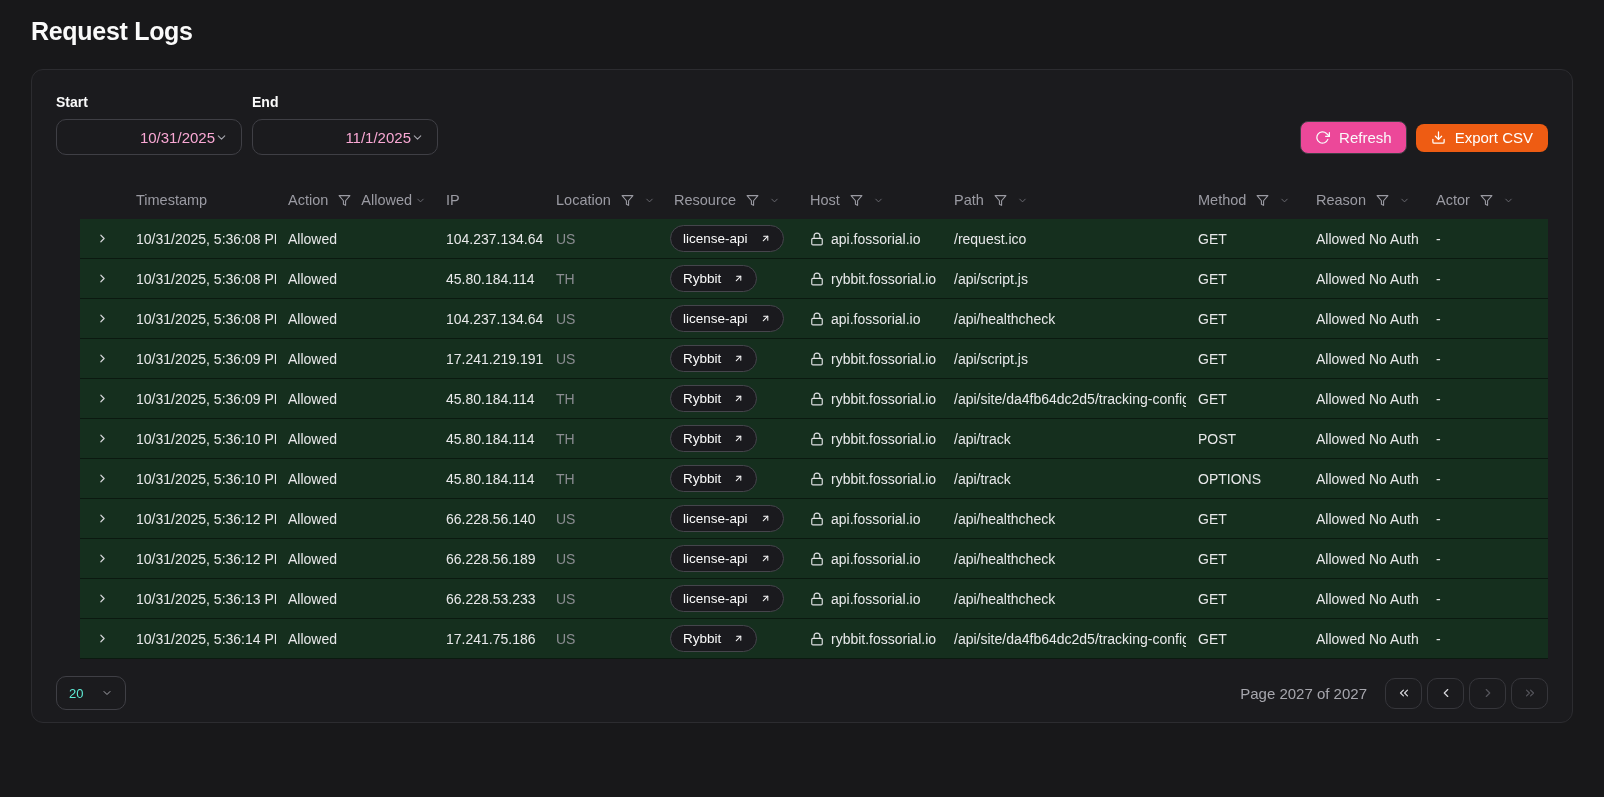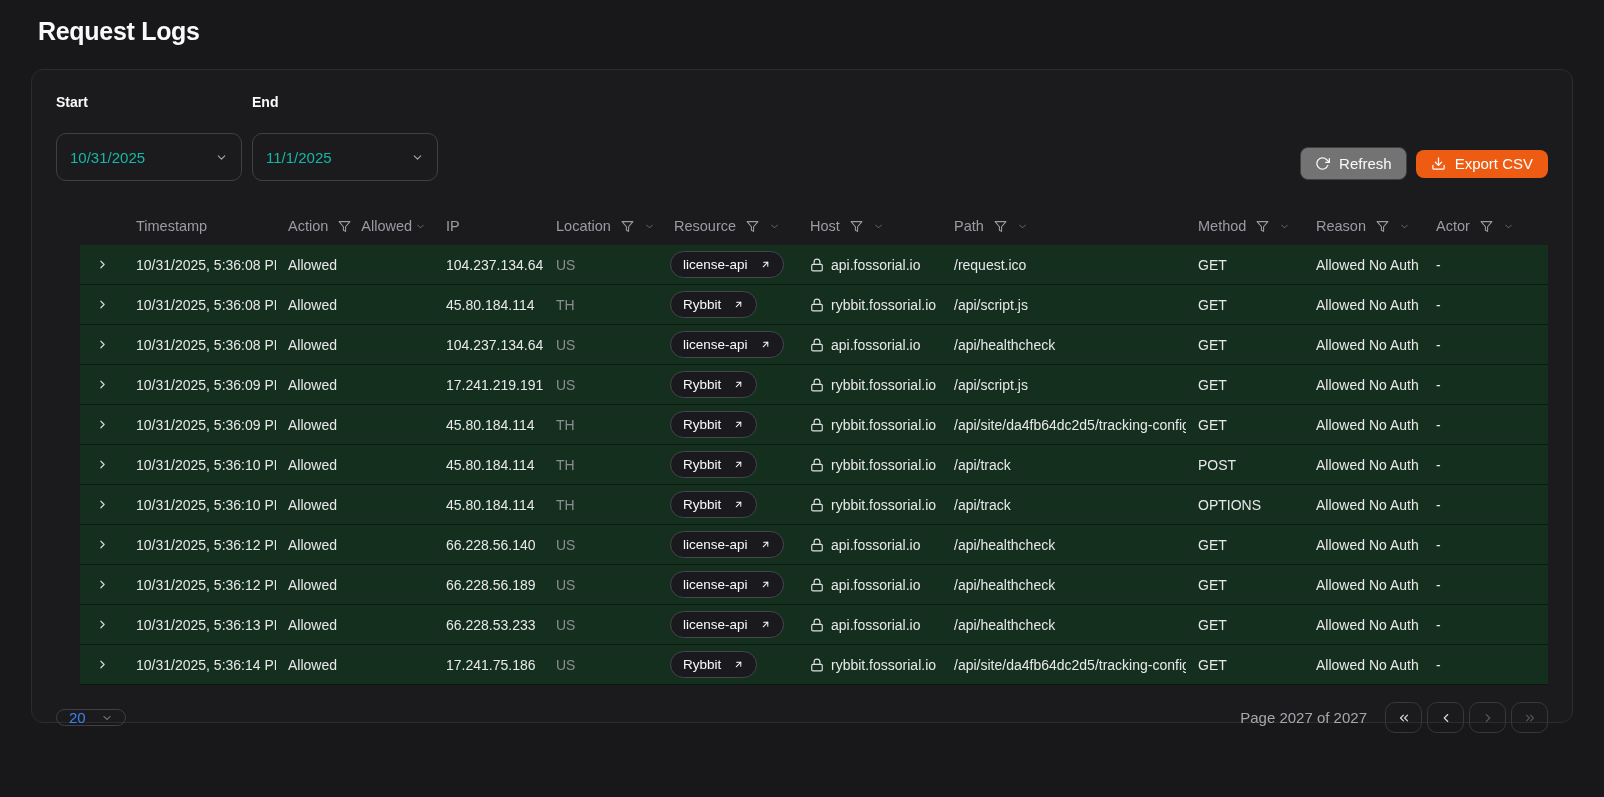--- a/index.html
+++ b/index.html
@@ -3,54 +3,54 @@
 <meta charset="utf-8">
 <style>
   * { margin:0; padding:0; box-sizing:border-box; }
   html,body { width:1604px; height:797px; }
   body {
     background:#18181a;
     color:#ececee;
     font-family:"Liberation Sans","DejaVu Sans",sans-serif;
     overflow:hidden;
   }
-  .page-header { padding:17px 31px 0 31px;margin-left:7px; }
+  .page-header { padding:17px 31px 0 31px; }
   .page-title { font-size:25px; font-weight:700; letter-spacing:-0.3px; color:#fafafa; }
   .page-subtitle { font-size:16px; color:#9b9ba3; margin-top:9px; }
 
   .panel {
     margin:23px 31px 0 31px;
     width:1542px; height:654px;
     background:#1b1b1e;
     border:1px solid #2c2c30;
     border-radius:12px;
     padding:24px;
   }
 
   
   .filter-row { display:flex; justify-content:space-between; align-items:flex-end; }
   .filter-groups { display:flex; gap:10px; }
   .filter-group { display:flex; flex-direction:column; }
-  .filter-label { font-size:14px; font-weight:600; color:#fafafa; margin-bottom:23px; }
+  .filter-label { font-size:14px; font-weight:600; color:#fafafa; margin-bottom:9px; }
   .select {
-    width:186px; height:48px;
+    width:186px; height:36px;
     border:1px solid #3f3f45; border-radius:10px;
-    display:flex; align-items:center; justify-content:space-between;
-    padding:0 13px; font-size:15px; color:#14b8a6;
+    display:flex; align-items:center; justify-content:flex-end;
+    padding:0 13px; font-size:15px; color:#f9a8d4;
     background:transparent; cursor:pointer;
   }
   .toolbar { display:flex; gap:9px; align-items:center; margin-bottom:1px; }
   .btn {
     display:inline-flex; align-items:center; gap:9px;
     border-radius:8px; font-size:15px; cursor:pointer;
     border:1px solid transparent;
   }
   .btn-refresh {
     height:33px; padding:0 14px;
-    background:#737373; border-color:#3f3f45; color:#fafafa;
+    background:#ec4899; border-color:#3f3f45; color:#fafafa;
   }
   .btn-export {
     height:28px; padding:0 15px;
     color:#ffffff; font-weight:500; border:none;
   }
 
   
   .table { margin-top:26px;margin-left:24px; }
   .grid-row {
     display:grid;
@@ -77,23 +77,23 @@
     display:inline-flex; align-items:center; gap:12px;
     height:27px; padding:0 12px; margin-left:8px;
     background:#1a1a1e; border:1px solid #45454c; border-radius:14px;
     color:#fafafa; font-size:13.5px; cursor:pointer;
   }
   .lock { color:#e0e0e3; flex:none; }
 
   
   .footer { display:flex; justify-content:space-between; align-items:center; margin-top:17px; }
   .pagesize {
-    width:70px; height:17px; border:1px solid #3f3f45; border-radius:10px;
+    width:70px; height:34px; border:1px solid #3f3f45; border-radius:10px;
     display:flex; align-items:center; justify-content:space-between;
-    padding:0 12px; font-size:15px; color:#3b82f6; cursor:pointer;
+    padding:0 12px; font-size:13px; color:#5eead4; cursor:pointer;
   }
   .pager { display:flex; align-items:center; gap:18px; }
   .page-info { font-size:15px; color:#a6a6ad; }
   .page-btns { display:flex; gap:5px; }
   .pbtn {
     width:37px; height:31px; border:1px solid #36363b; border-radius:10px;
     background:transparent; display:inline-flex; align-items:center; justify-content:center;
     color:#d8d8dc; cursor:pointer;
   }
   .pbtn.disabled { color:#55555c; cursor:default; }

